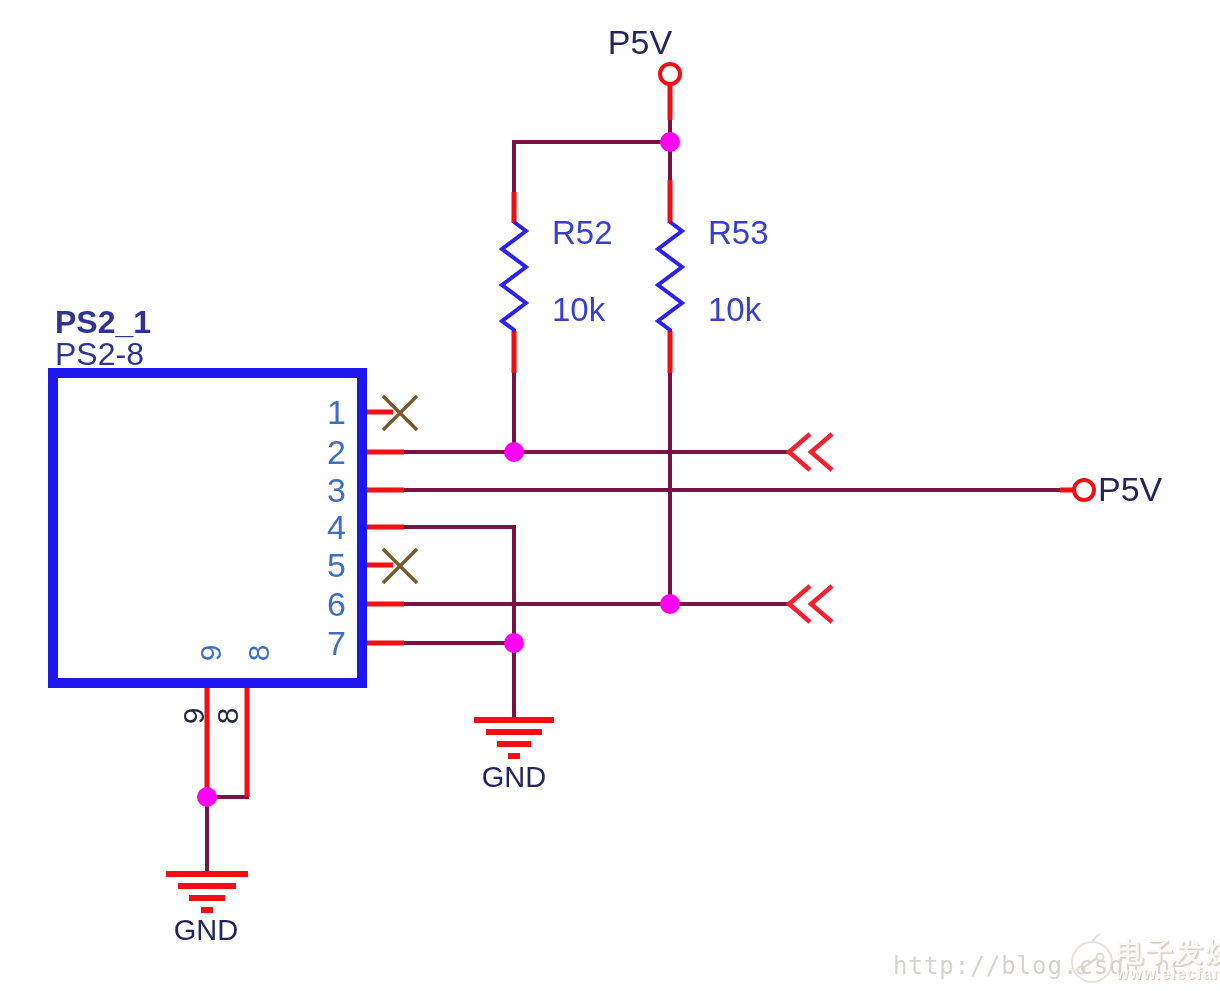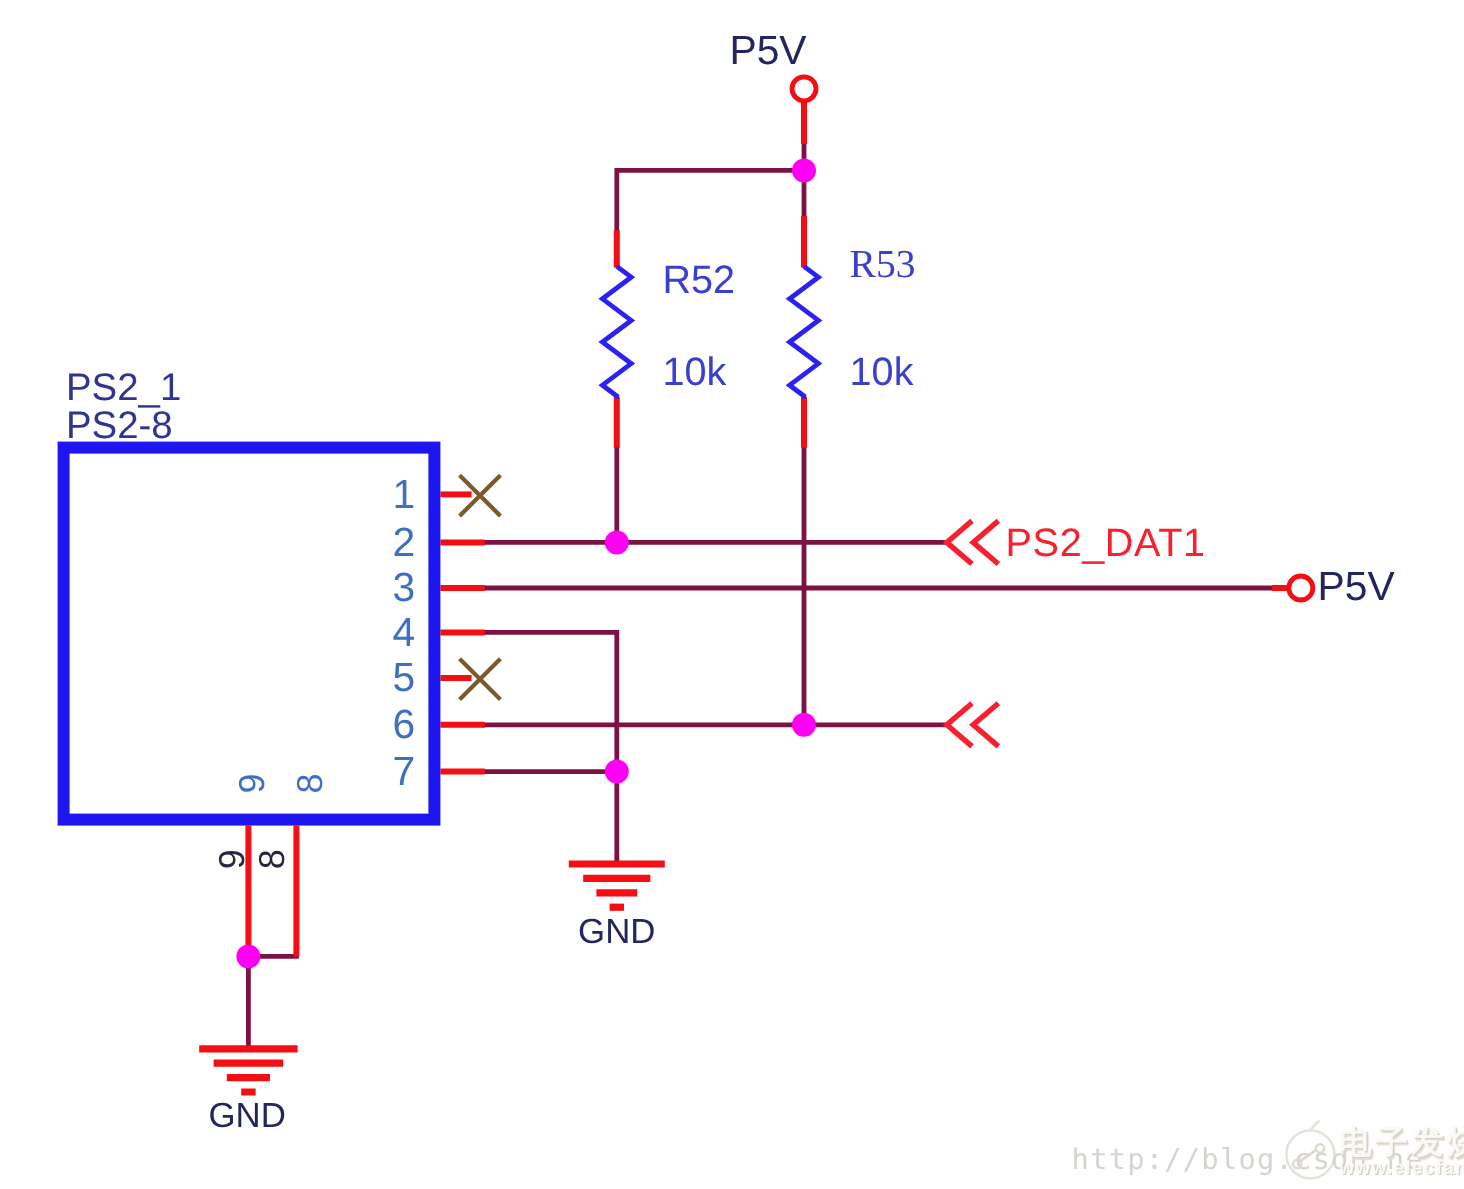--- a/index.html
+++ b/index.html
@@ -116,41 +116,40 @@
       <line x1="1083" y1="968" x2="1097" y2="958" stroke="#dfdacf" stroke-width="2.5"></line>
       <circle cx="1081" cy="970" r="3.5" fill="#ffffff" stroke="#dfdacf" stroke-width="2"></circle>
       <circle cx="1100" cy="957" r="3.5" fill="#ffffff" stroke="#dfdacf" stroke-width="2"></circle>
     </g>
   </svg>
 
   <div class="lbl pwr" style="left:580px;top:24px;width:120px;text-align:center;">P5V</div>
 
   <div class="lbl rlabel" style="left:552px;top:216px;text-align:center;">R52</div>
   <div class="lbl rlabel" style="left:552px;top:293px;">10k</div>
-  <div class="lbl rlabel" style="left:708px;top:204px;font-family:Liberation Serif, serif;">R53</div>
+  <div class="lbl rlabel" style="left:708px;top:216px;">R53</div>
   <div class="lbl rlabel" style="left:708px;top:293px;">10k</div>
 
-  <div class="lbl title-line" style="left:55px;top:305px;">PS2_1</div>
+  <div class="lbl title-line" style="left:55px;top:305px;font-weight:bold;">PS2_1</div>
   <div class="lbl title-line" style="left:55px;top:337px;">PS2-8</div>
 
   <div class="lbl pin-num" style="left:300px;top:395px;">1</div>
   <div class="lbl pin-num" style="left:300px;top:435px;">2</div>
   <div class="lbl pin-num" style="left:300px;top:473px;">3</div>
   <div class="lbl pin-num" style="left:300px;top:510px;">4</div>
   <div class="lbl pin-num" style="left:300px;top:548px;">5</div>
   <div class="lbl pin-num" style="left:300px;top:587px;">6</div>
   <div class="lbl pin-num" style="left:300px;top:626px;">7</div>
 
   <div class="lbl rot rot-in" style="left:191px;top:633px;">9</div>
   <div class="lbl rot rot-in" style="left:239px;top:633px;">8</div>
 
   <div class="lbl rot rot-out" style="left:174px;top:696px;">9</div>
   <div class="lbl rot rot-out" style="left:208px;top:696px;">8</div>
 
-  <div class="lbl netlabel" style="left:838px;top:432px;">PS2_DAT1</div>
   <div class="lbl pwr" style="left:1098px;top:471px;">P5V</div>
 
   <div class="lbl gnd" style="left:454px;top:760px;">GND</div>
   <div class="lbl gnd" style="left:146px;top:913px;">GND</div>
 
   <div class="lbl wm-url" style="left:893px;top:953px;">http://blog.csdn.ne</div>
   <div class="lbl wm-cn" style="left:1116px;top:938px;">电子发烧友</div>
   <div class="lbl wm-site" style="left:1116px;top:966px;">www.elecfans.com</div>
 
 </div>

